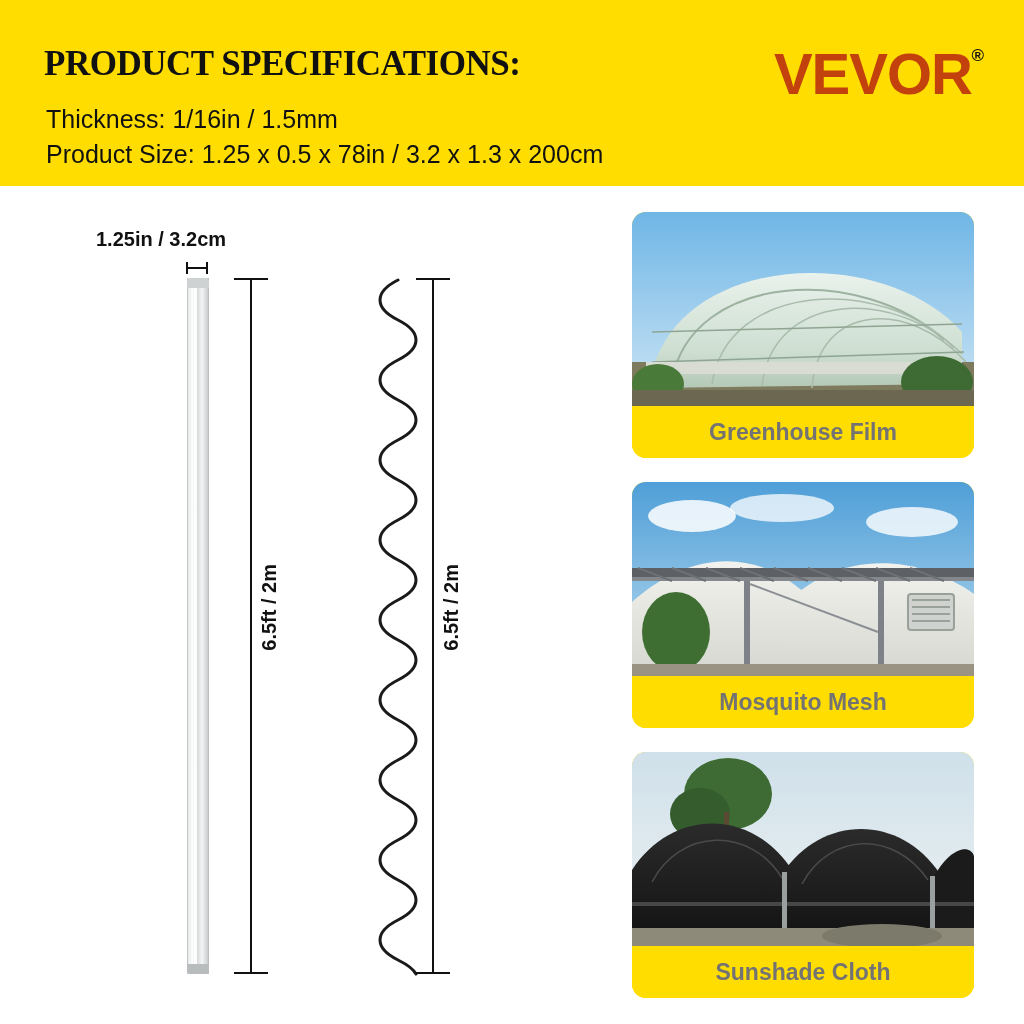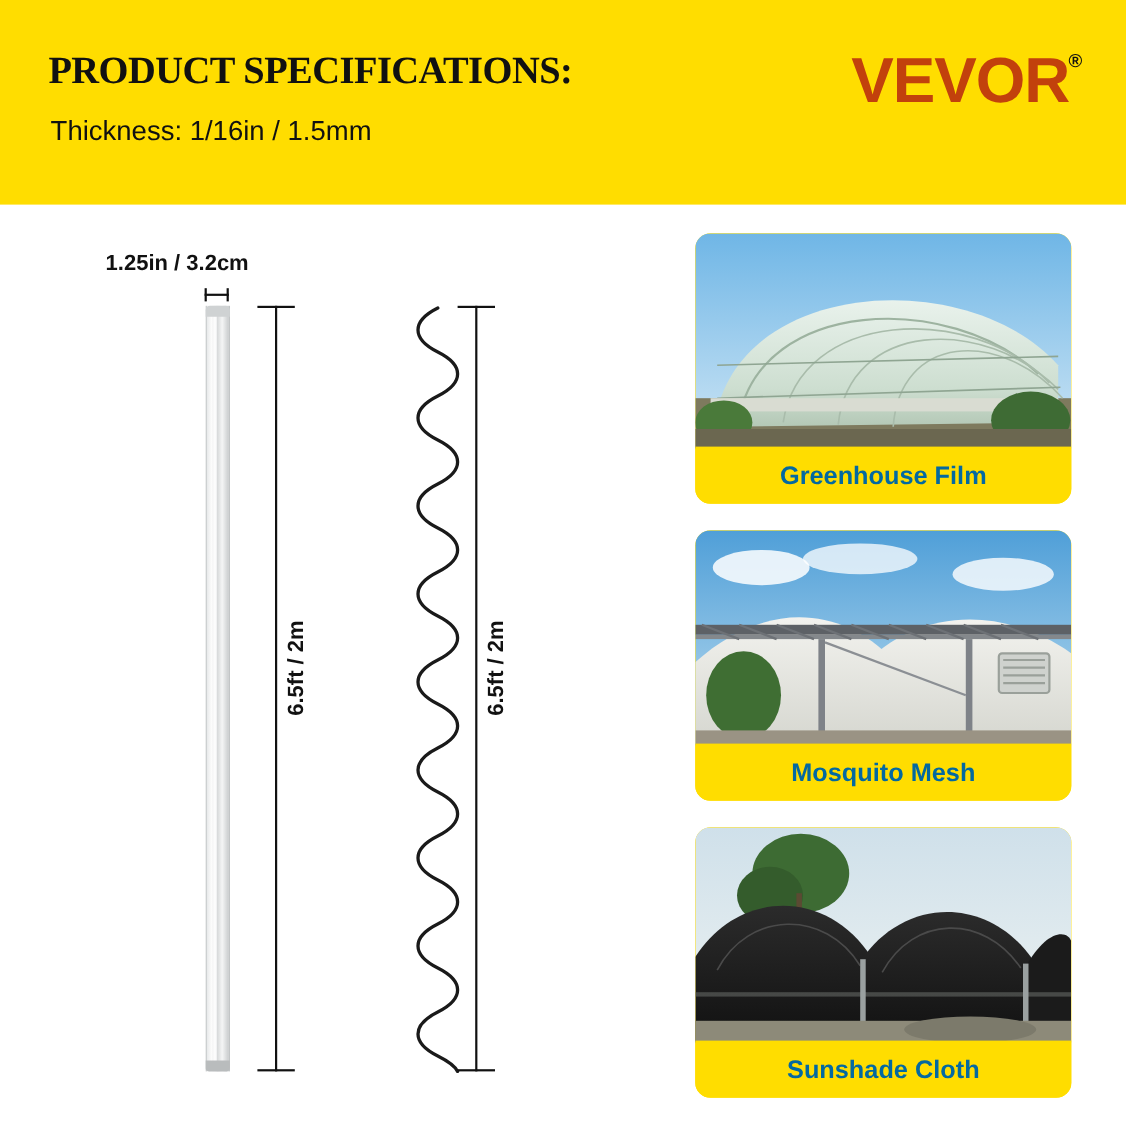--- a/index.html
+++ b/index.html
@@ -91,32 +91,33 @@
   
   .cards { position: absolute; left: 632px; top: 212px; width: 342px; }
   .card {
     position: relative; width: 342px; height: 246px;
     border-radius: 14px; overflow: hidden; margin-bottom: 24px;
     background: #FFDD00;
   }
   .card .photo { position: absolute; left:0; top:0; width: 342px; height: 196px; overflow:hidden; }
   .card .label {
     position: absolute; left: 0; bottom: 0; width: 342px; height: 52px;
-    background: #FFDD00; color: #0369a1; font-size: 23px; font-weight: bold;
+    background: #FFDD00; color: #737373; font-size: 23px; font-weight: bold;
     display: flex; align-items: center; justify-content: center;
   }
 </style>
 </head>
 <body>
 
 <div class="page">
 
   <div class="header">
     <div class="spec-title">PRODUCT SPECIFICATIONS:</div>
     <div class="spec-line1">Thickness: 1/16in / 1.5mm</div>
+    <div class="spec-line2">Product Size: 1.25 x 0.5 x 78in / 3.2 x 1.3 x 200cm</div>
     <div class="brand">VEVOR</div>
     <div class="brand-r">®</div>
   </div>
 
   <div class="diagram">
 
     <div class="dim-top-label">1.25in / 3.2cm</div>
 
     <div class="caliper">
       <div class="tick-l"></div>

